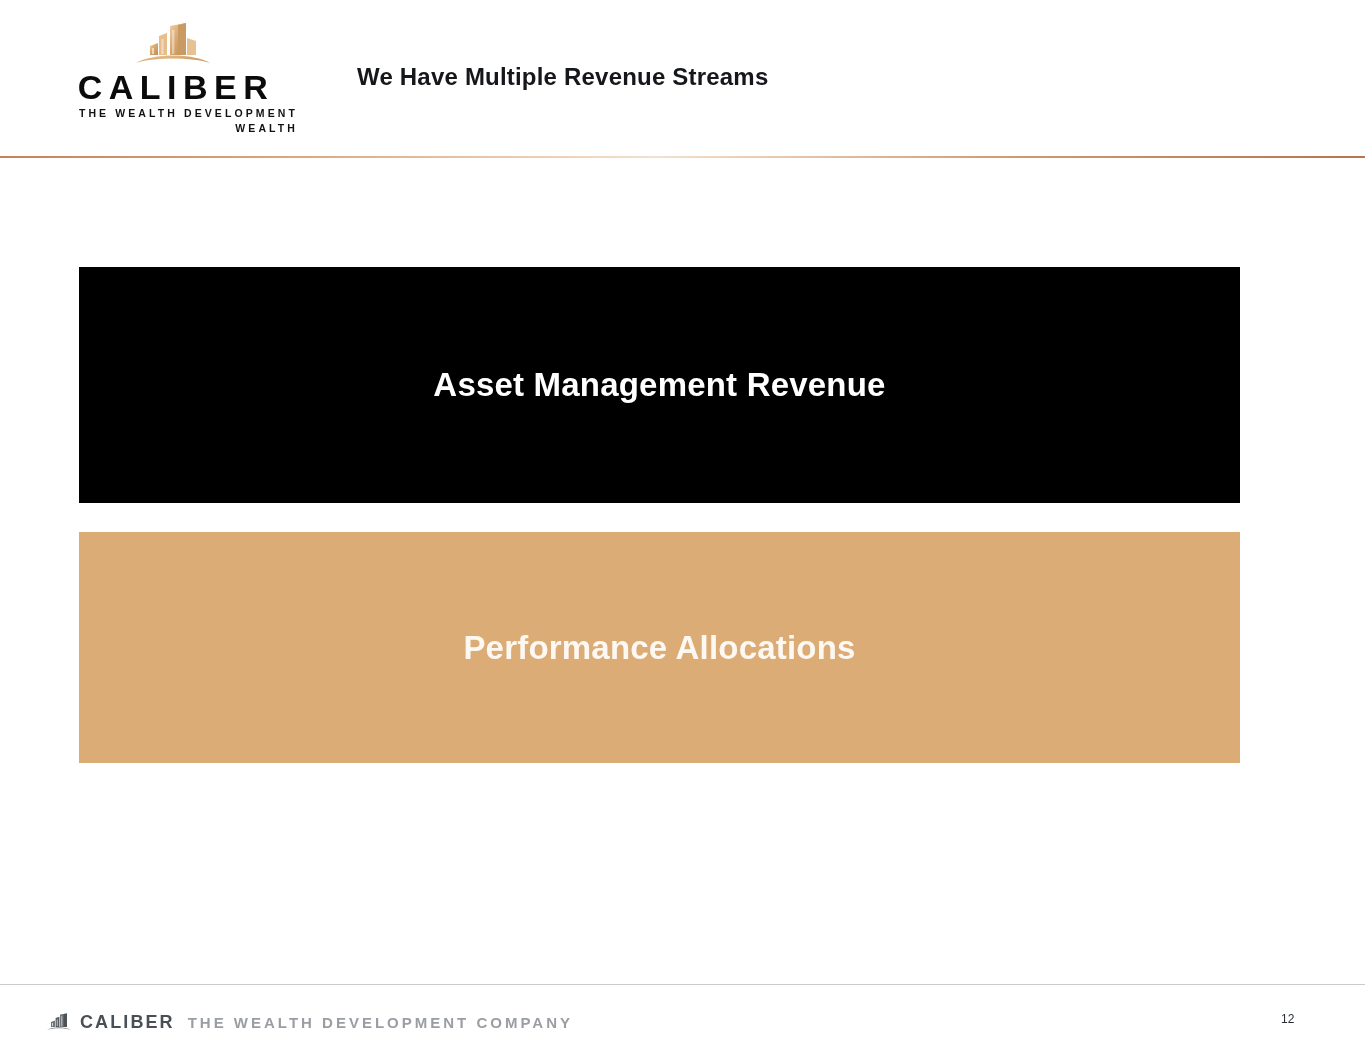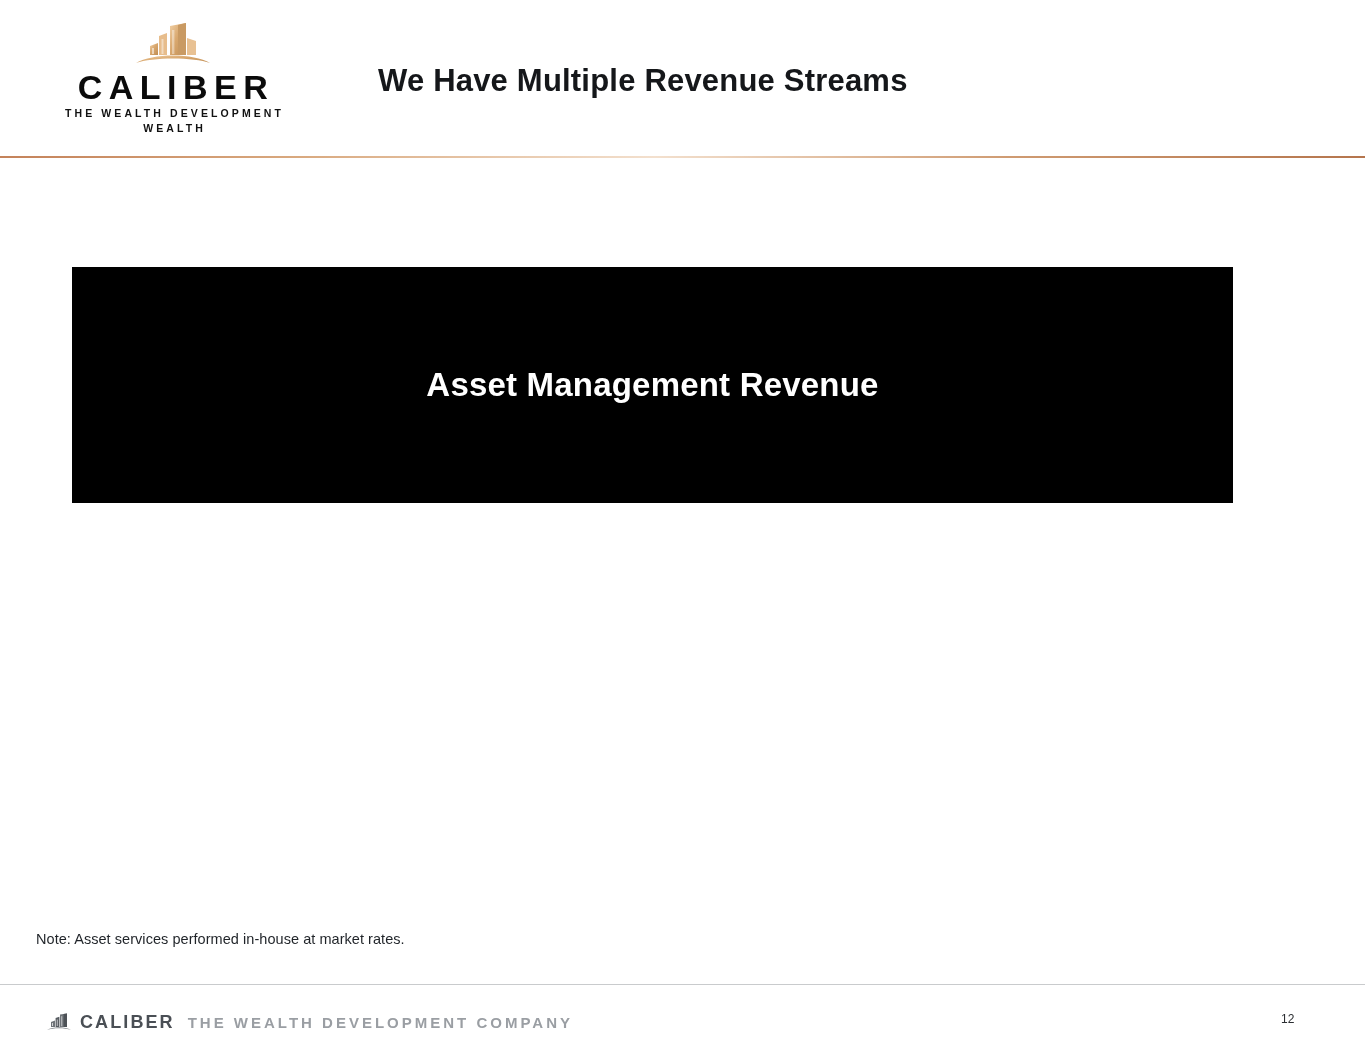--- a/index.html
+++ b/index.html
@@ -54,31 +54,32 @@
   .brand-tagline-1,
   .brand-tagline-2 {
     display: block;
     font-family: "Liberation Sans", sans-serif;
     font-weight: 700;
     font-size: 10.5px;
     letter-spacing: 3.1px;
     color: #111111;
     line-height: 1.45;
     padding-left: 3px;
+    text-align: right;
   }
   .brand-tagline-2 {
     letter-spacing: 3.1px;
   }
   .slide-title {
     position: absolute;
-    left: 378px;
+    left: 357px;
     top: 63px;
     font-family: "Liberation Sans", sans-serif;
     font-weight: 700;
-    font-size: 31px;
+    font-size: 24px;
     letter-spacing: 0.2px;
     color: #15171a;
     white-space: nowrap;
   }
   .header-rule {
     position: absolute;
     left: 0;
     top: 156px;
     width: 1365px;
     height: 2px;
@@ -86,21 +87,21 @@
        #c4825a 0%,
        #d9a97f 22%,
        #f3e0ce 48%,
        #cf9b72 74%,
        #b5754d 100%);
   }
 
   
   .band {
     position: absolute;
-    left: 72px;
+    left: 79px;
     width: 1161px;
     display: flex;
     align-items: center;
     justify-content: center;
   }
   .band-label {
     font-family: "Liberation Sans", sans-serif;
     font-weight: 700;
     font-size: 33px;
     letter-spacing: 0.2px;
@@ -222,22 +223,24 @@
     </div>
 
     <div class="slide-title">We Have Multiple Revenue Streams</div>
     <div class="header-rule"></div>
   </div>
 
   <div class="band band-asset-management">
     <span class="band-label">Asset Management Revenue</span>
   </div>
 
-
-  <div class="footnote">Note: Asset services performed in-house at market rates.</div>
+  <div class="band band-performance-allocations">
+    <span class="band-label">Performance Allocations</span>
+  </div>
+
 
   <div class="footer-rule"></div>
 
   <div class="footer-brand">
     <svg class="footer-mark" viewBox="0 0 26 18" aria-hidden="true">
       <polygon points="5,9 9,7.6 9,14 5,14" fill="#6e7378"></polygon>
       <polygon points="9.6,5 13.4,3.8 13.4,14 9.6,14" fill="#575c61"></polygon>
       <polygon points="14,1.5 21,0.5 21,14 14,14" fill="#6e7378"></polygon>
       <polygon points="17.6,1 21,0.5 21,14 17.6,14" fill="#4d5257"></polygon>
       <rect x="6" y="10" width="1" height="3" fill="#ffffff" opacity="0.7"></rect>

